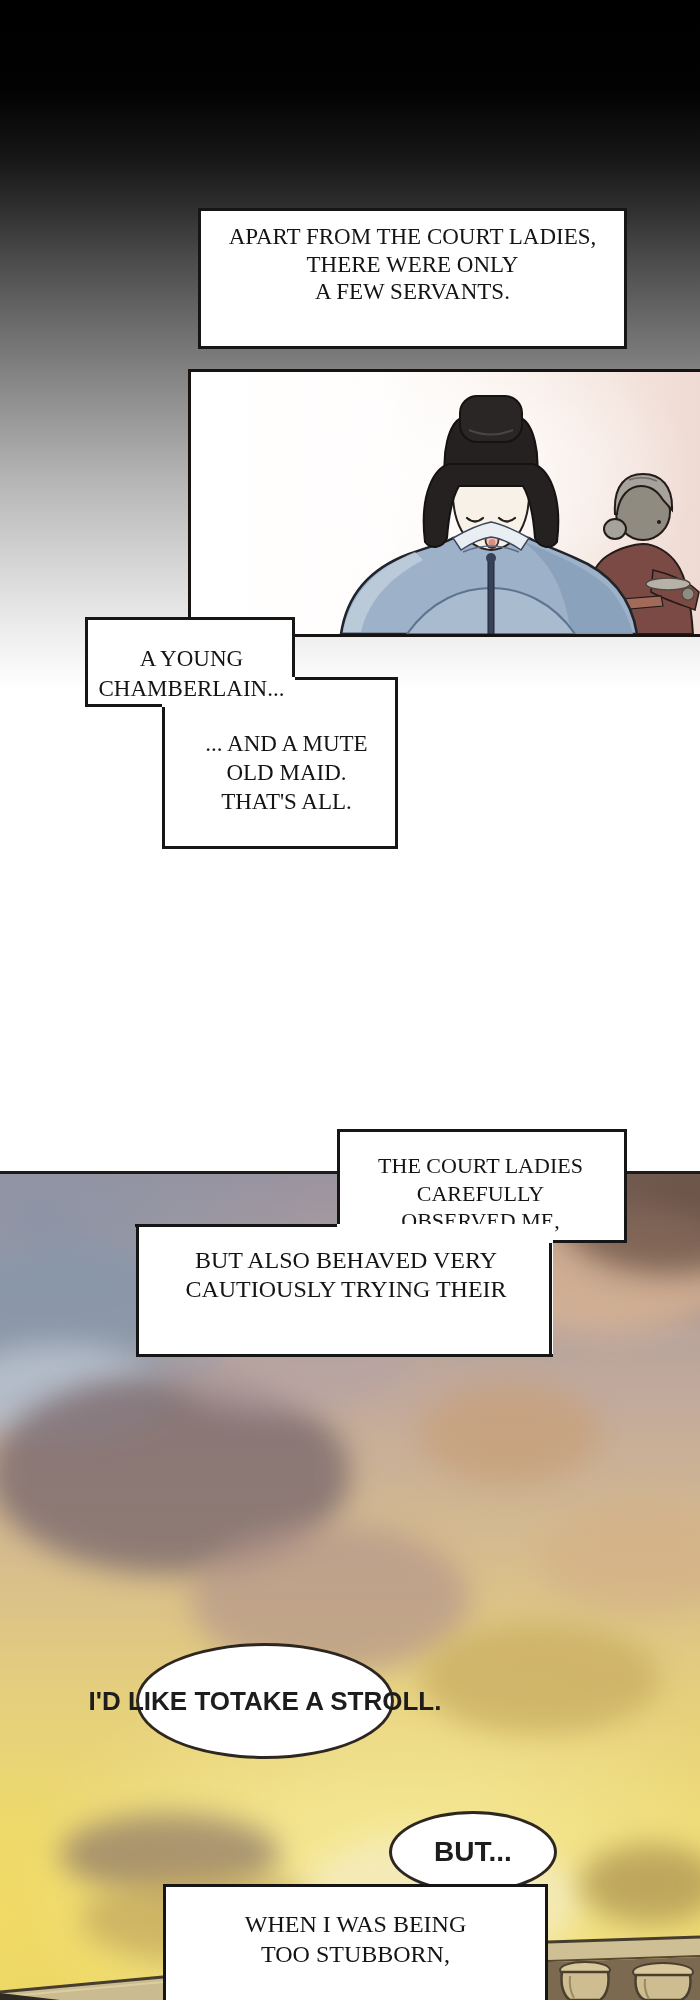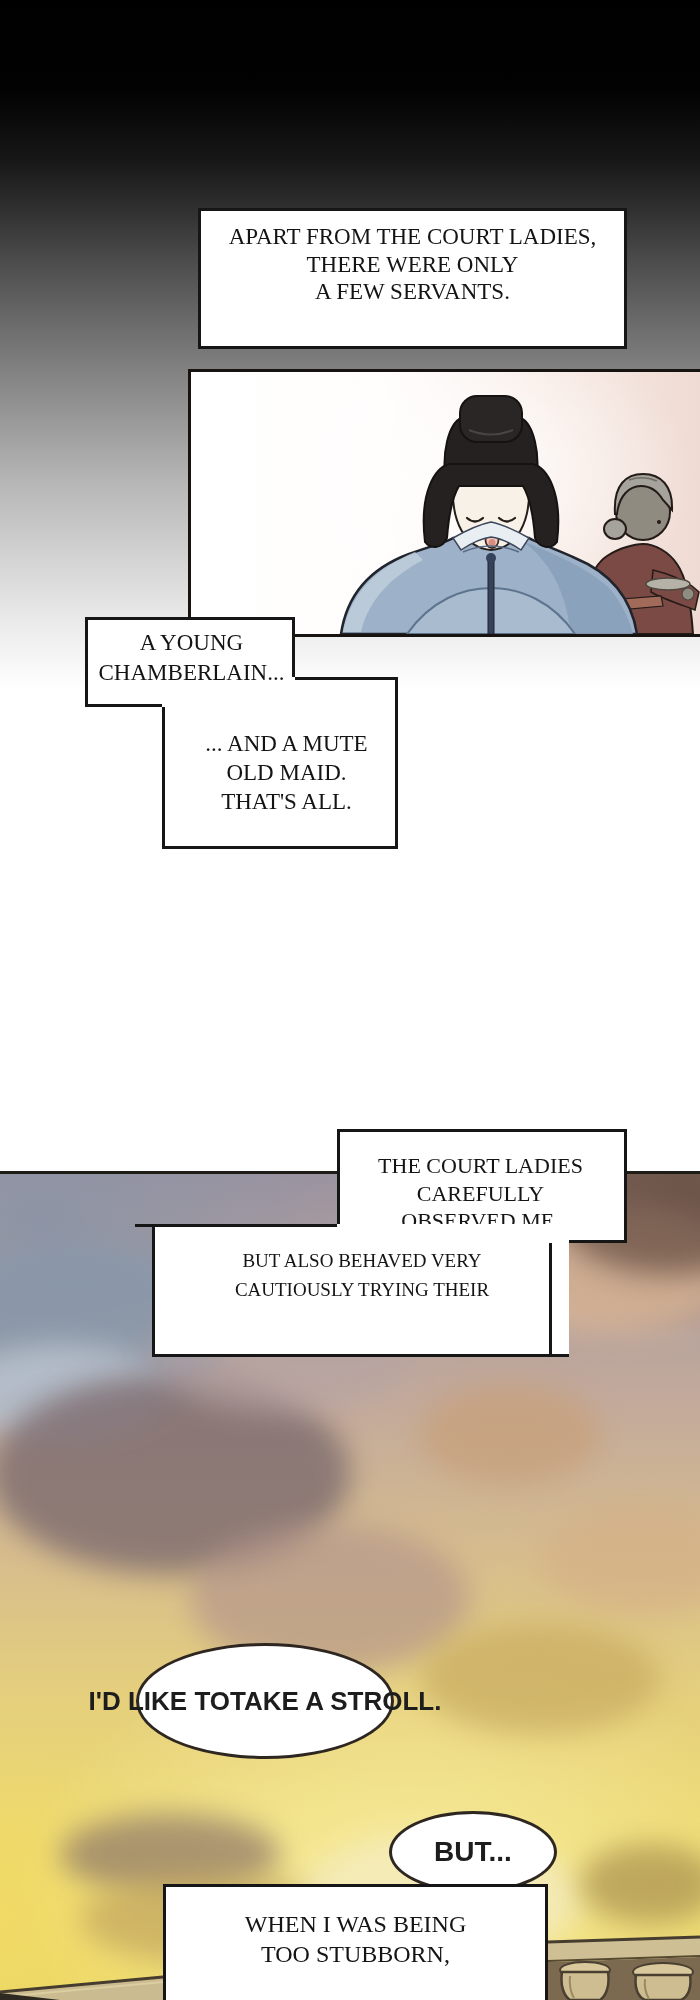--- a/index.html
+++ b/index.html
@@ -138,36 +138,36 @@
   </div>
 
   <div class="nbox" style="left:162px; top:677px; width:236px; height:172px; border-right:3px solid #161616; border-bottom:3px solid #161616; padding-top:52px; font-size:23px; line-height:29px; z-index:3;padding-left:16px;">
     <span class="nline">... AND A MUTE</span>
     <span class="nline">OLD MAID.</span>
     <span class="nline">THAT'S ALL.</span>
   </div>
   <div class="seg" style="left:295px; top:677px; width:103px; height:3px; z-index:3;"></div>
   <div class="seg" style="left:162px; top:707px; width:3px; height:142px; z-index:3;"></div>
 
-  <div class="nbox" style="left:85px; top:617px; width:210px; height:90px; border-top:3px solid #161616; border-left:3px solid #161616; padding-top:8px; font-size:23px; line-height:30px; z-index:4;">
+  <div class="nbox" style="left:85px; top:617px; width:210px; height:90px; border-top:3px solid #161616; border-left:3px solid #161616; padding-top:24px; font-size:23px; line-height:30px; z-index:4;">
     <span class="nline">A YOUNG</span>
     <span class="nline">CHAMBERLAIN...</span>
   </div>
   <div class="seg" style="left:85px; top:704px; width:77px; height:3px; z-index:4;"></div>
   <div class="seg" style="left:292px; top:617px; width:3px; height:60px; z-index:4;"></div>
 
   <div class="nbox" style="left:337px; top:1129px; width:290px; height:114px; border-top:3px solid #161616; border-right:3px solid #161616; padding-top:20px; font-size:22px; line-height:27.5px; z-index:5;">
     <span class="nline">THE COURT LADIES</span>
     <span class="nline">CAREFULLY</span>
     <span class="nline">OBSERVED ME,</span>
   </div>
   <div class="seg" style="left:337px; top:1129px; width:3px; height:95px; z-index:5;"></div>
   <div class="seg" style="left:552px; top:1240px; width:75px; height:3px; z-index:5;"></div>
 
-  <div class="nbox" style="left:152px; top:1224px; width:417px; height:133px; border-left:3px solid #161616; border-bottom:3px solid #161616; padding-top:22px; font-size:19px; line-height:29px; z-index:5;">
+  <div class="nbox" style="left:136px; top:1224px; width:417px; height:133px; border-left:3px solid #161616; border-bottom:3px solid #161616; padding-top:22px; font-size:24px; line-height:29px; z-index:5;">
     <span class="nline">BUT ALSO BEHAVED VERY</span>
     <span class="nline">CAUTIOUSLY TRYING THEIR</span>
   </div>
   <div class="seg" style="left:135px; top:1224px; width:202px; height:3px; z-index:5;"></div>
   <div class="seg" style="left:549px; top:1243px; width:3px; height:114px; z-index:5;"></div>
 
   <div class="bubble" style="left:136px; top:1643px; width:258px; height:116px; font-size:26px; line-height:37px; z-index:2;">
     <span class="nline">I'D LIKE TO</span>
     <span class="nline">TAKE A STROLL.</span>
   </div>

